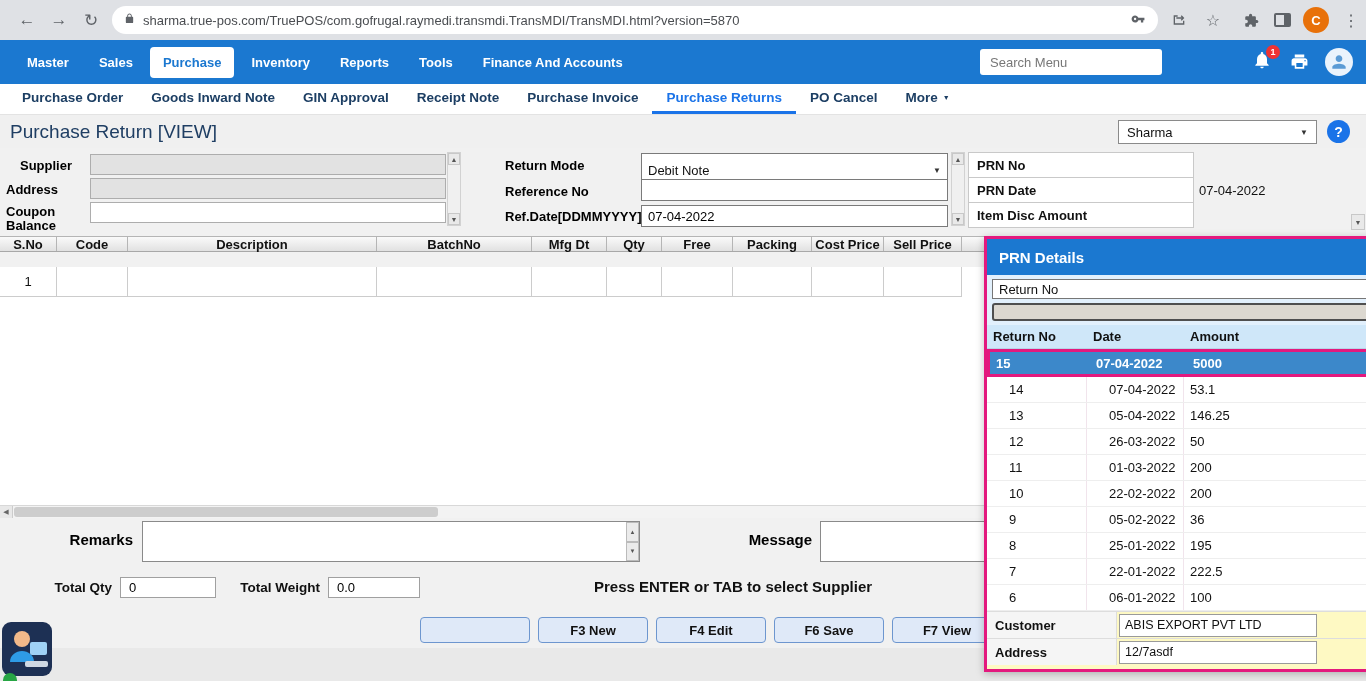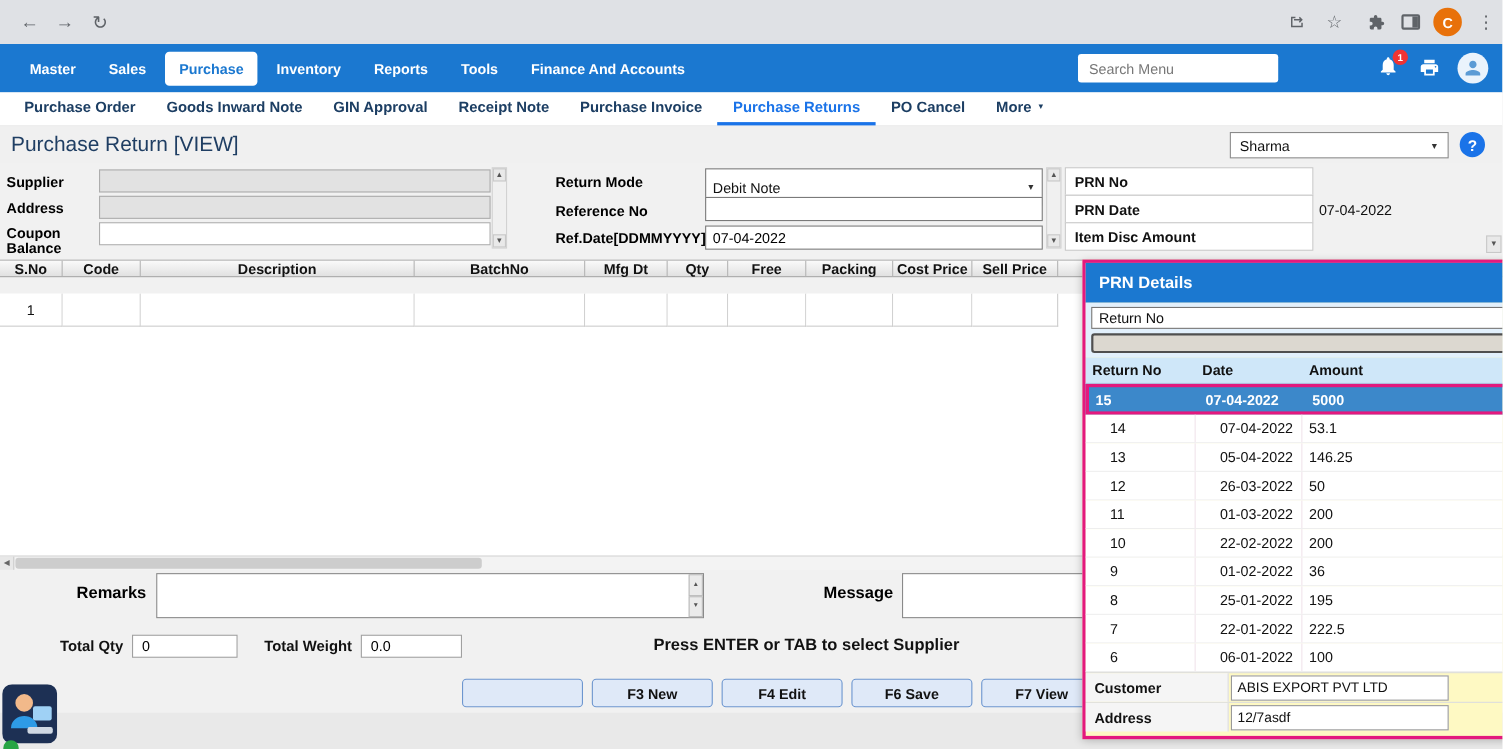--- a/index.html
+++ b/index.html
@@ -112,20 +112,33 @@
 </style>
 </head>
 <body>
 
 <div class="screen" data-interactable="false">
 
   <div class="sec browser" data-interactable="false">
     <div class="nav-ic" style="left:14px" data-interactable="true">←</div>
     <div class="nav-ic" style="left:46px" data-interactable="true">→</div>
     <div class="nav-ic" style="left:78px" data-interactable="true">↻</div>
+    <div class="urlbar" data-interactable="true">
+      <span data-interactable="false">
+        <svg width="11" height="13" viewBox="0 0 24 24">
+            <path fill="#5f6368" d="M18 8h-1V6c0-2.76-2.24-5-5-5S7 3.24 7 6v2H6c-1.1 0-2 .9-2 2v10c0 1.1.9 2 2 2h12c1.1 0 2-.9 2-2V10c0-1.1-.9-2-2-2zM9 6c0-1.66 1.34-3 3-3s3 1.34 3 3v2H9V6z"></path>
+          </svg>
+      </span>
+      <span class="url-text" data-interactable="false">sharma.true-pos.com/TruePOS/com.gofrugal.raymedi.transmdi.TransMDI/TransMDI.html?version=5870</span>
+      <span data-interactable="true">
+        <svg width="16" height="14" viewBox="0 0 24 24">
+            <path fill="#5f6368" d="M12.65 10C11.83 7.67 9.61 6 7 6c-3.31 0-6 2.69-6 6s2.69 6 6 6c2.61 0 4.83-1.67 5.65-4H17v4h4v-4h2v-4H12.65zM7 14c-1.1 0-2-.9-2-2s.9-2 2-2 2 .9 2 2-.9 2-2 2z"></path>
+          </svg>
+      </span>
+    </div>
     <div class="b-ic" style="left:1170px" data-interactable="true">
       <svg width="16" height="16" viewBox="0 0 24 24">
           <path fill="#5f6368" d="M16 5l-1.42 1.42L16.17 8H8v2h8.17l-1.59 1.58L16 13l4-4zM4 19h16v-6h-2v4H6V7h4V5H4z"></path>
         </svg>
     </div>
     <div class="b-ic" style="left:1204px;font-size:16px" data-interactable="true">☆</div>
     <div class="b-ic" style="left:1242px" data-interactable="true">
       <svg width="15" height="15" viewBox="0 0 24 24">
           <path fill="#5f6368" d="M20.5 11H19V7c0-1.1-.9-2-2-2h-4V3.5a2.5 2.5 0 0 0-5 0V5H4c-1.1 0-2 .9-2 2v3.8h1.5a2.7 2.7 0 0 1 0 5.4H2V20c0 1.1.9 2 2 2h3.8v-1.5a2.7 2.7 0 0 1 5.4 0V22H17c1.1 0 2-.9 2-2v-4h1.5a2.5 2.5 0 0 0 0-5z"></path>
         </svg>
@@ -181,21 +194,21 @@
   <div class="sec titlebar" data-interactable="false">
     <div class="page-title" data-interactable="false">Purchase Return [VIEW]</div>
     <div class="company-select" data-interactable="true">
       <span data-interactable="false">Sharma</span>
       <span class="arr" data-interactable="false">▼</span>
     </div>
     <div class="help-btn" data-interactable="true">?</div>
   </div>
 
   <div class="sec formarea" data-interactable="false">
-    <div class="flabel" style="left:6px;top:10px" data-interactable="false">Supplier</div>
+    <div class="flabel" style="left:20px;top:10px" data-interactable="false">Supplier</div>
     <div class="flabel" style="left:6px;top:34px" data-interactable="false">Address</div>
     <div class="flabel" style="left:6px;top:57px;line-height:14px" data-interactable="false">
       <div data-interactable="false">Coupon</div>
       <div data-interactable="false">Balance</div>
     </div>
     <input class="gray-input" style="top: 6px;" data-interactable="true">
     <input class="gray-input" style="top: 30px;" data-interactable="true">
     <input class="white-input" style="top: 54px;" data-interactable="true">
     <div class="mini-scroll" style="left:447px;top:4px;height:74px" data-interactable="true">
       <div class="ms-arr" data-interactable="true">▲</div>
@@ -349,21 +362,21 @@
         </div>
 
         <div class="prn-row" data-interactable="true">
           <div class="pc c1" data-interactable="false">10</div>
           <div class="pc c2" data-interactable="false">22-02-2022</div>
           <div class="pc c3" data-interactable="false">200</div>
         </div>
 
         <div class="prn-row" data-interactable="true">
           <div class="pc c1" data-interactable="false">9</div>
-          <div class="pc c2" data-interactable="false">01-02-2022</div>
+          <div class="pc c2" data-interactable="false">05-02-2022</div>
           <div class="pc c3" data-interactable="false">36</div>
         </div>
 
         <div class="prn-row" data-interactable="true">
           <div class="pc c1" data-interactable="false">8</div>
           <div class="pc c2" data-interactable="false">25-01-2022</div>
           <div class="pc c3" data-interactable="false">195</div>
         </div>
 
         <div class="prn-row" data-interactable="true">

